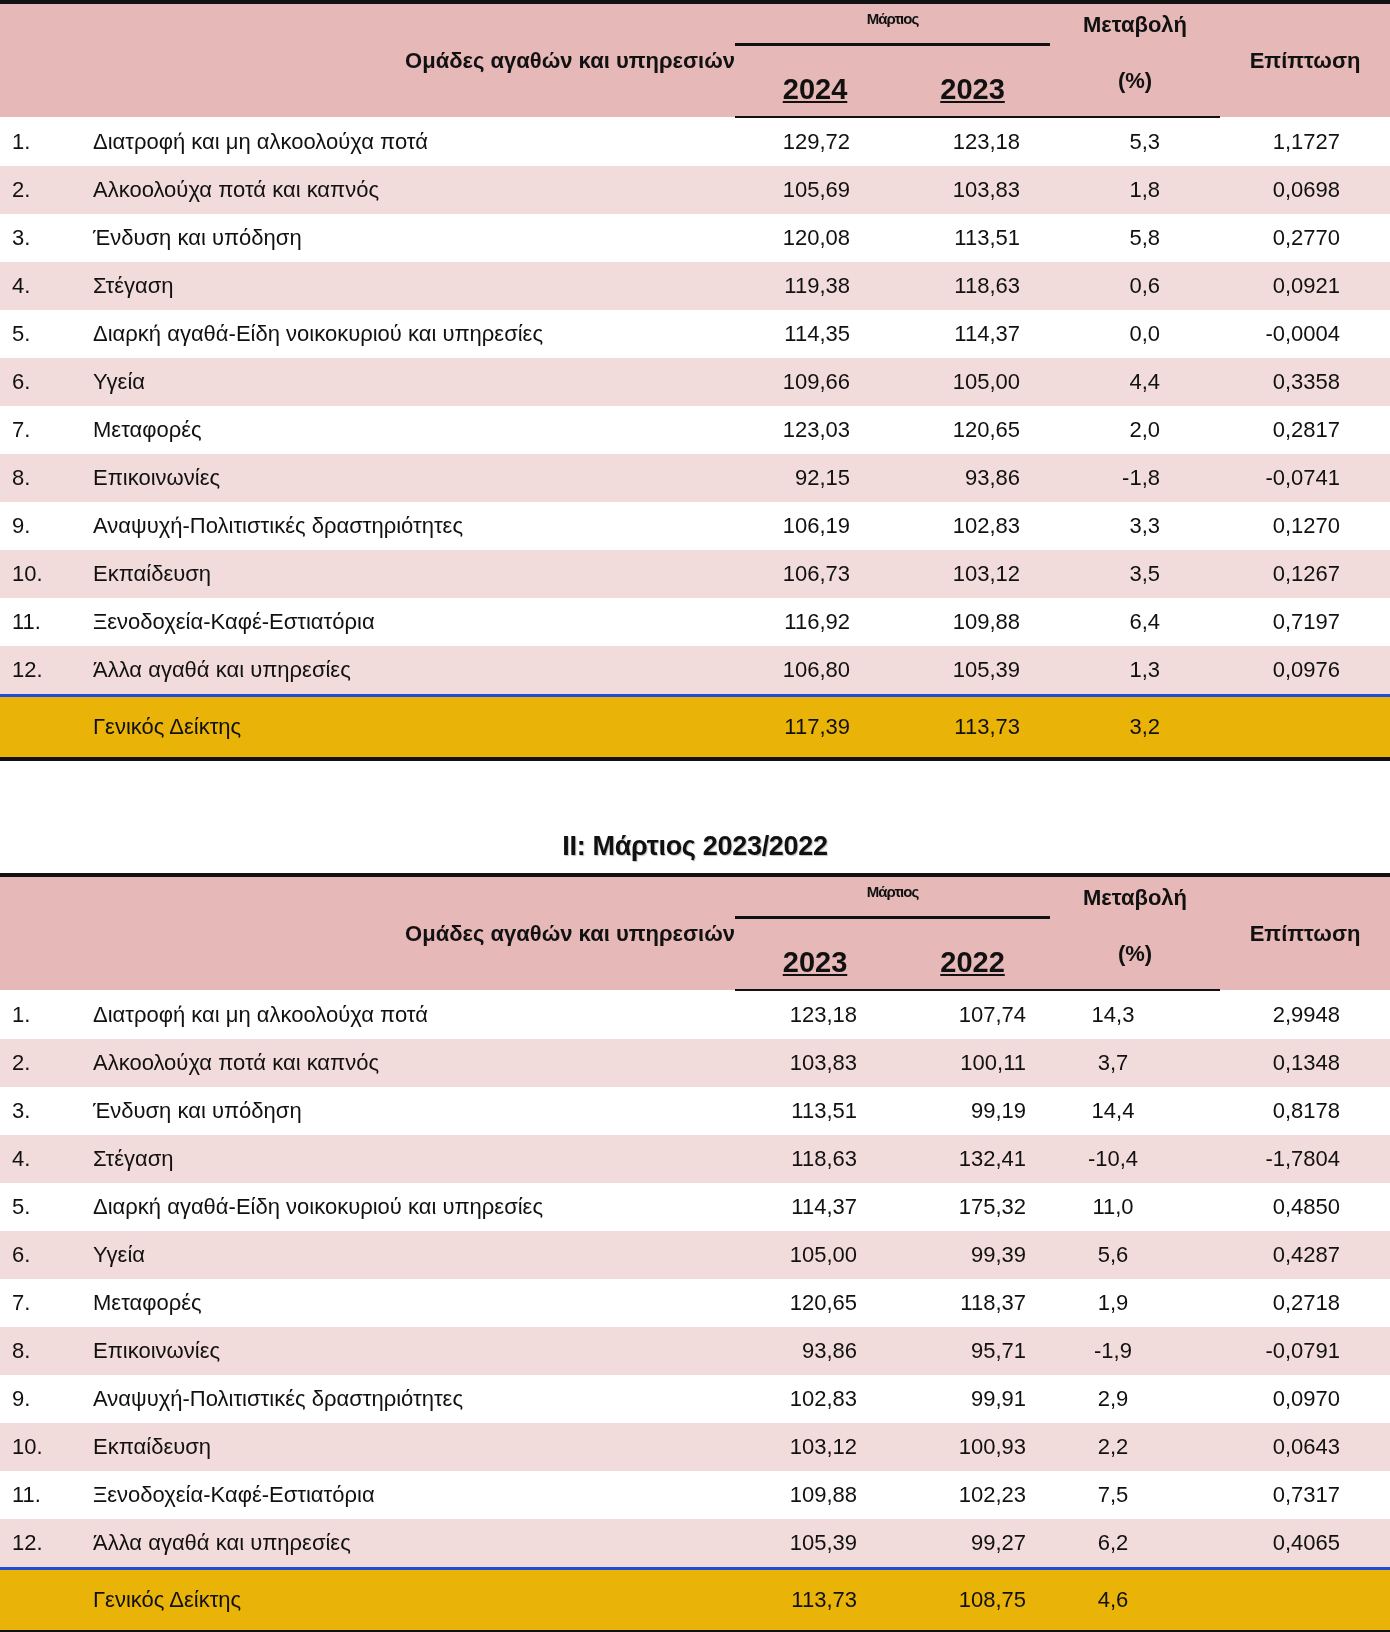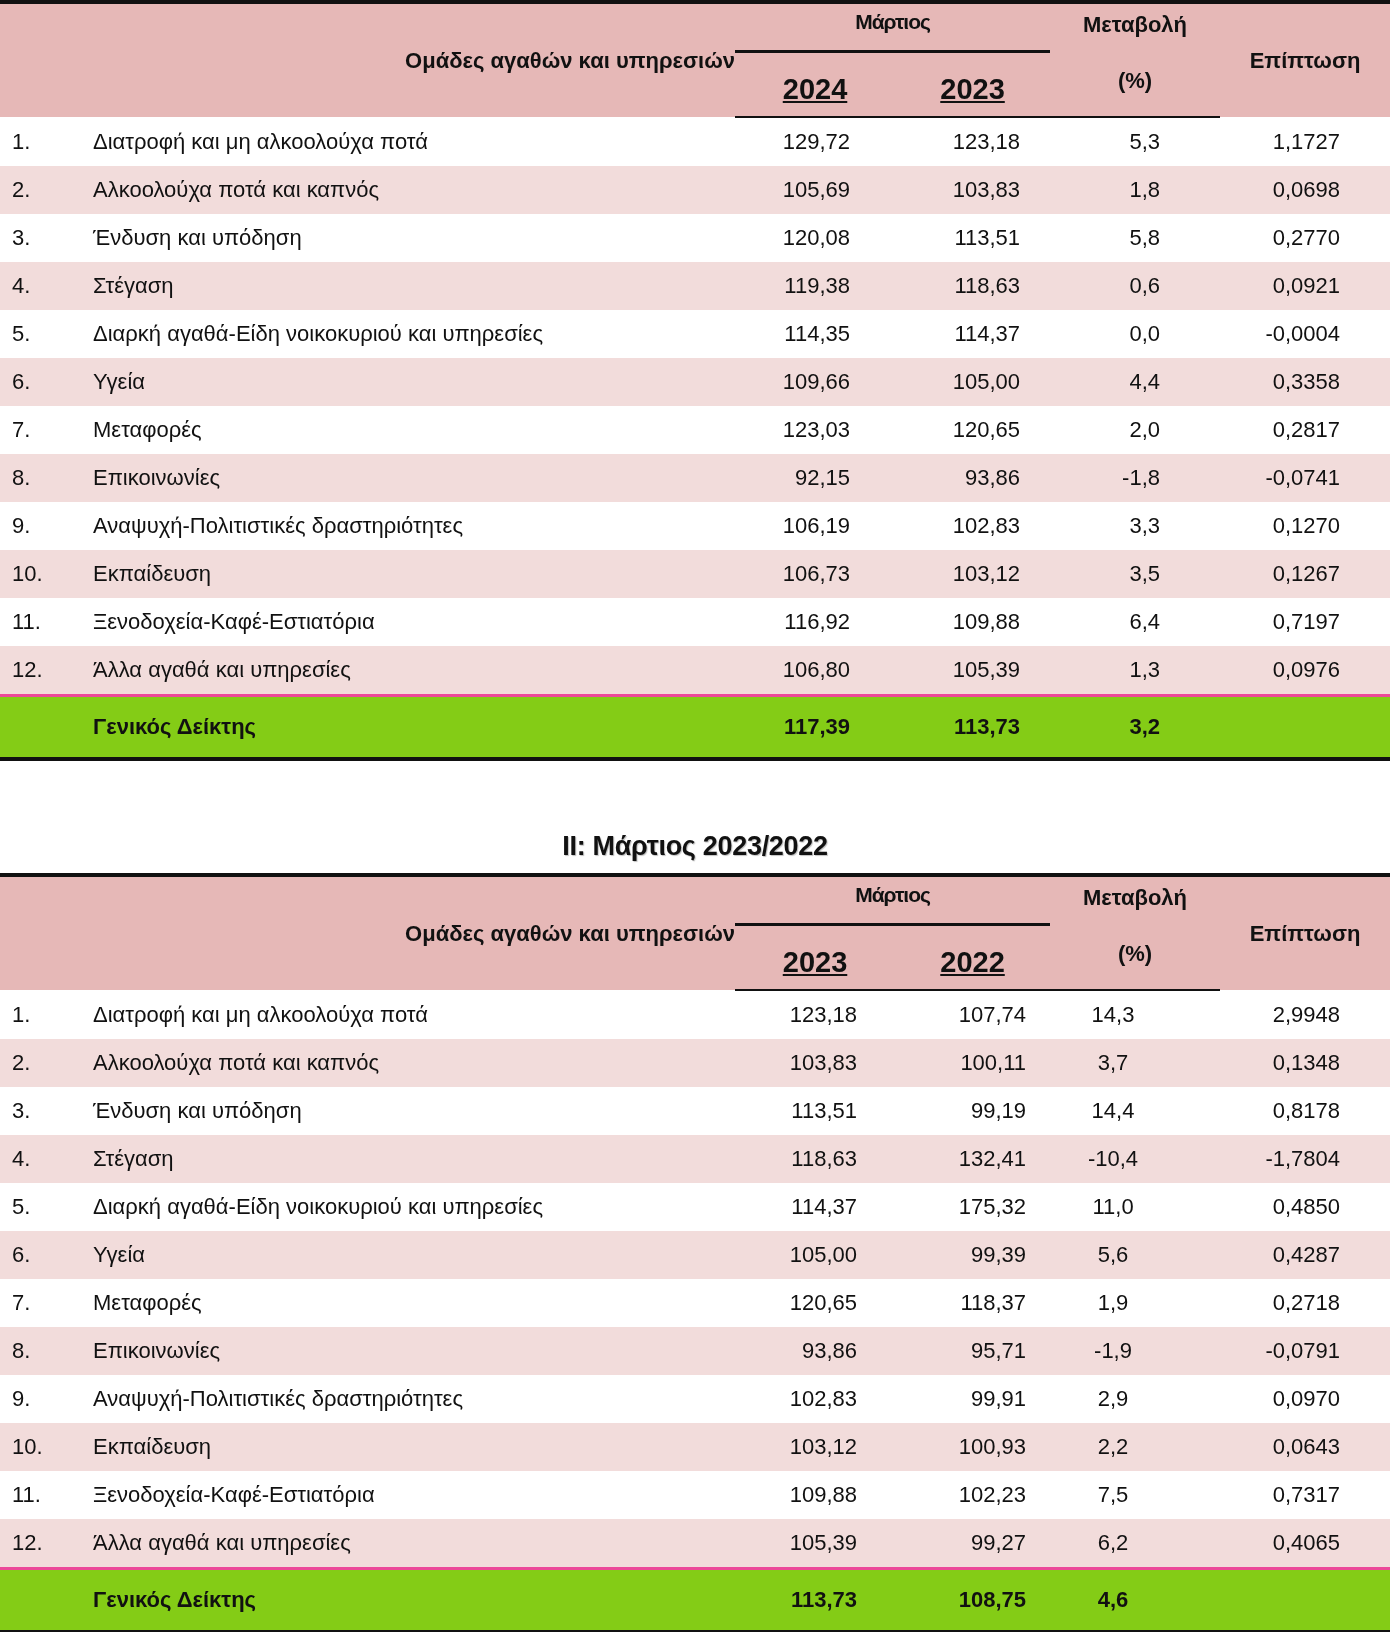--- a/index.html
+++ b/index.html
@@ -14,39 +14,39 @@
   col.c-name { width: 645px; }
   col.c-v1 { width: 160px; }
   col.c-v2 { width: 155px; }
   col.c-chg { width: 170px; }
   col.c-imp { width: 170px; }
   thead tr.h1 th { border-top: 4px solid #111; }
   thead th { background: #E6B8B7; font-weight: bold; font-size: 22px; padding: 0; vertical-align: middle; }
   thead tr.h1 th { height: 50px; }
   thead tr.h2 th { height: 48px; border-bottom: 2px solid #111; }
   th.group { text-align: right; padding-left: 46px; }
-  th.month { font-size: 21px; letter-spacing: -1px; vertical-align: top; padding-top: 6px; }
+  th.month { font-size: 15px; letter-spacing: -1px; vertical-align: top; padding-top: 6px; }
   th.month span.rule { display: block; border-bottom: 3px solid #111; margin-top: 16px; }
   th.year { font-size: 29px; text-decoration: underline; }
   th.chg-top { vertical-align: top; padding-top: 8px; }
   th.chg-bot { vertical-align: top; padding-top: 6px; }
   tbody td { height: 48px; font-size: 22px; padding: 0; white-space: nowrap; }
   tbody tr.odd td { background: #ffffff; }
   tbody tr.even td { background: #F2DCDB; }
   td.num { padding-left: 12px; }
   td.name { padding-left: 3px; }
   td.v { text-align: right; }
   td.v1 { padding-right: 45px; }
   td.v2 { padding-right: 30px; }
   td.chg { padding-right: 60px; }
   td.imp { padding-right: 50px; }
   .s2 td.v1 { padding-right: 38px; }
   .s2 td.v2 { padding-right: 24px; }
   .s2 td.chg { padding-right: 44px; text-align: center; }
-  tr.total td { background: #84cc16; font-weight: bold; height: 60px; border-top: 3px solid #ec4899; border-bottom: 4px solid #111; }
+  tr.total td { background: #eab308; font-weight: normal; height: 60px; border-top: 3px solid #1d4ed8; border-bottom: 4px solid #111; }
   tr.total td.name { padding-left: 3px; }
 </style>
 </head>
 <body>
 
 <div class="section s1">
   <table>
     <colgroup>
         <col class="c-num">
         <col class="c-name">

